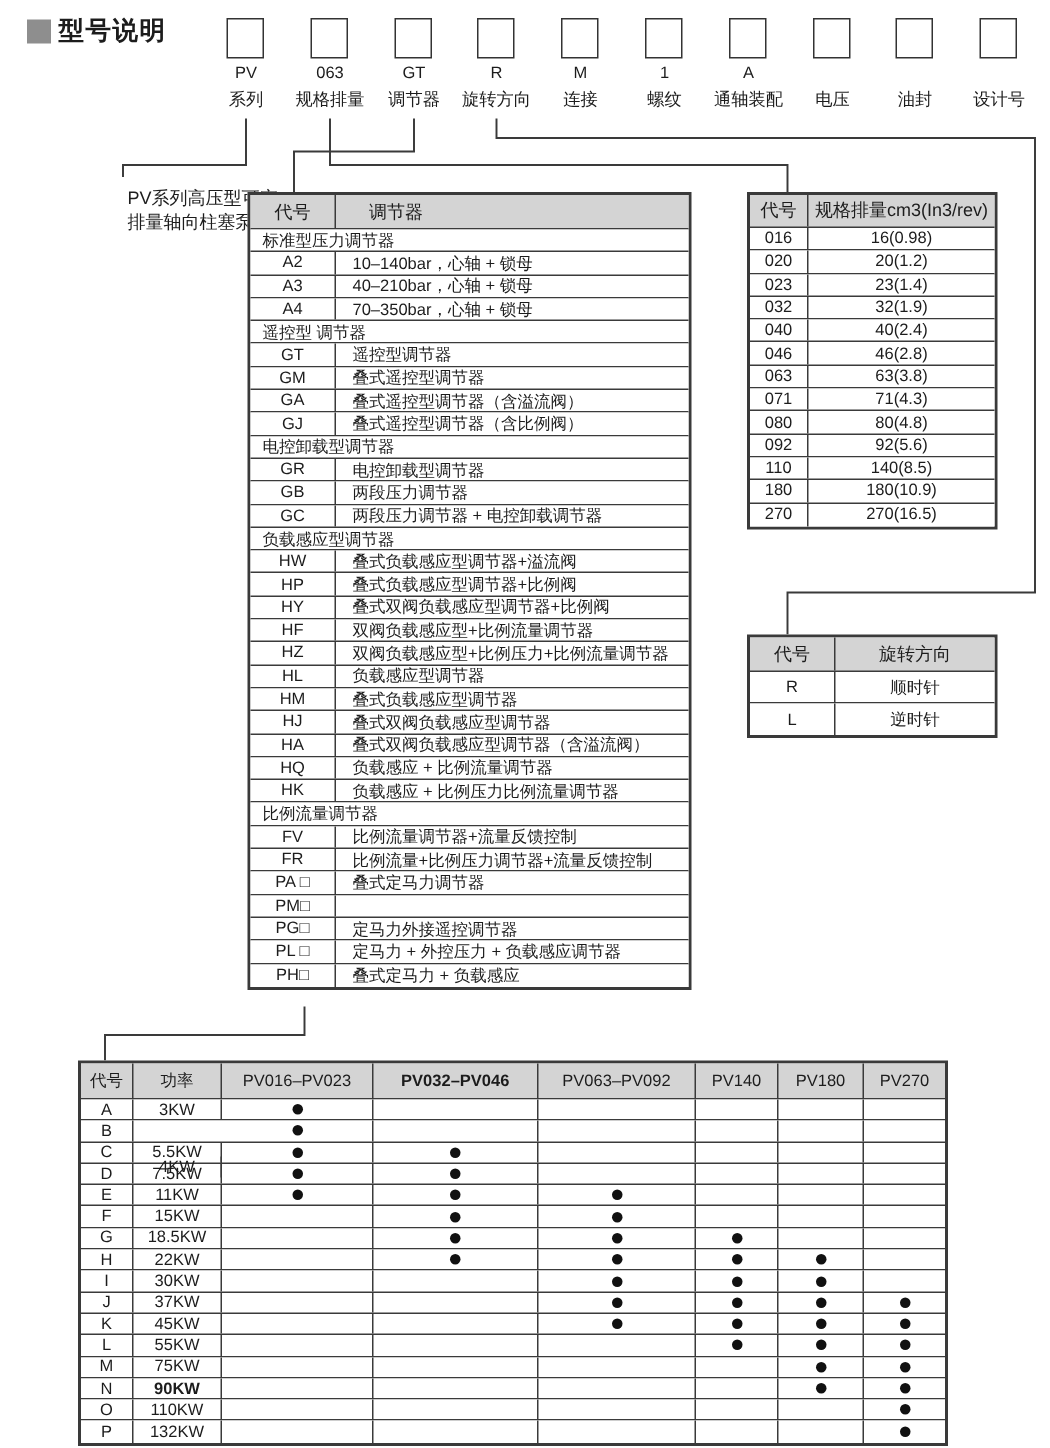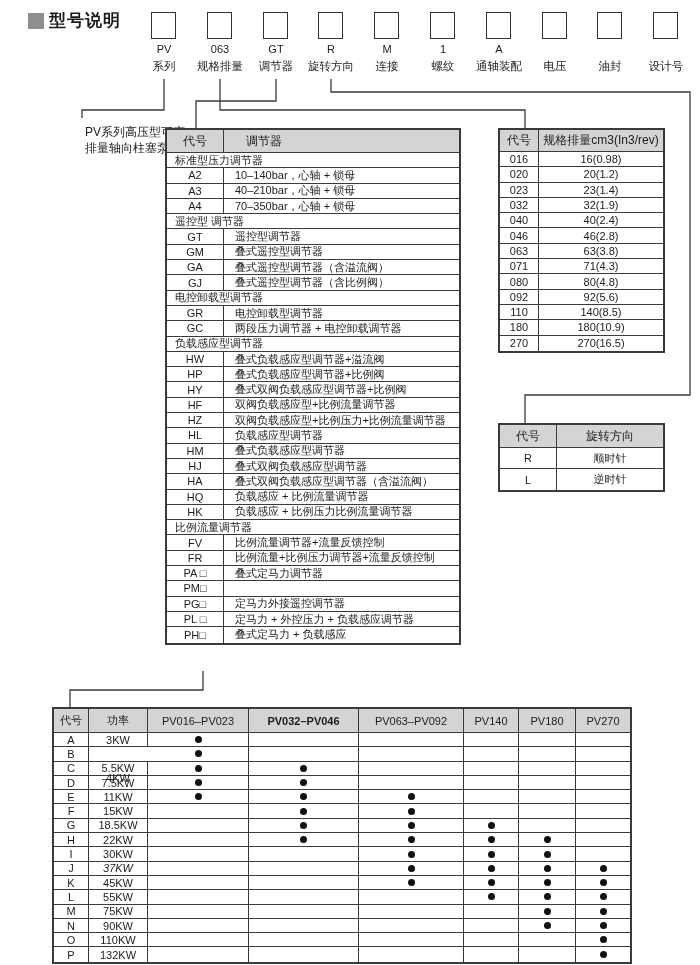--- a/index.html
+++ b/index.html
@@ -8,21 +8,21 @@
     --square:#8e8e8e;
     --ink:#1c1c1c;
   }
   html,body{margin:0;padding:0;background:#fff;}
   #canvas{
     position:relative;width:700px;height:965px;background:#fff;
     font-family:"Liberation Sans","DejaVu Sans",sans-serif;color:var(--ink);
     overflow:hidden;
   }
   
-  #title-block{position:absolute;left:28px;top:9px;display:flex;align-items:center;text-align:center;}
+  #title-block{position:absolute;left:18px;top:9px;display:flex;align-items:center;text-align:center;}
   #title-square{width:16px;height:16px;background:var(--square);margin-right:5px;}
   #page-title{font-size:17px;font-weight:bold;letter-spacing:1px;}
   
   .mbox{position:absolute;top:12px;width:25px;height:27px;border:1.5px solid #333;background:#fff;box-sizing:border-box;}
   .mval{position:absolute;top:43px;width:64px;text-align:center;font-size:11px;}
   .mlabel{position:absolute;top:59px;width:76px;text-align:center;font-size:11.5px;}
   
   #side-note{position:absolute;left:85px;top:125px;font-size:12px;line-height:15.5px;}
   
   #connectors{position:absolute;left:0;top:0;pointer-events:none;}
@@ -155,20 +155,24 @@
         <div class="cell c-desc">叠式遥控型调节器（含比例阀）</div>
       </div>
       <div class="trow section">
         <div class="cell c-full">电控卸载型调节器</div>
       </div>
       <div class="trow">
         <div class="cell c-code">GR</div>
         <div class="cell c-desc">电控卸载型调节器</div>
       </div>
       <div class="trow">
+        <div class="cell c-code">GB</div>
+        <div class="cell c-desc">两段压力调节器</div>
+      </div>
+      <div class="trow">
         <div class="cell c-code">GC</div>
         <div class="cell c-desc">两段压力调节器 + 电控卸载调节器</div>
       </div>
       <div class="trow section">
         <div class="cell c-full">负载感应型调节器</div>
       </div>
       <div class="trow">
         <div class="cell c-code">HW</div>
         <div class="cell c-desc">叠式负载感应型调节器+溢流阀</div>
       </div>
@@ -453,21 +457,21 @@
         <div class="cell pcell" style="width: 55px;">
           <span class="dot" style="background: rgb(17, 17, 17);"></span>
         </div>
         <div class="cell pcell" style="width: 57px;">
           <span class="dot" style="background: rgb(17, 17, 17);"></span>
         </div>
         <div class="cell pcell" style="width: 58px;"></div>
       </div>
       <div class="trow">
         <div class="cell pcell" style="width: 35px;">J</div>
-        <div class="cell pcell" style="width: 59px; font-style: italic;">37KW</div>
+        <div class="cell pcell" style="width: 59px;">37KW</div>
         <div class="cell pcell" style="width: 101px;"></div>
         <div class="cell pcell" style="width: 110px;"></div>
         <div class="cell pcell" style="width: 105px;">
           <span class="dot" style="background: rgb(17, 17, 17);"></span>
         </div>
         <div class="cell pcell" style="width: 55px;">
           <span class="dot" style="background: rgb(17, 17, 17);"></span>
         </div>
         <div class="cell pcell" style="width: 57px;">
           <span class="dot" style="background: rgb(17, 17, 17);"></span>
@@ -519,21 +523,21 @@
         <div class="cell pcell" style="width: 55px;"></div>
         <div class="cell pcell" style="width: 57px;">
           <span class="dot" style="background: rgb(17, 17, 17);"></span>
         </div>
         <div class="cell pcell" style="width: 58px;">
           <span class="dot" style="background: rgb(17, 17, 17);"></span>
         </div>
       </div>
       <div class="trow">
         <div class="cell pcell" style="width: 35px;">N</div>
-        <div class="cell pcell" style="width: 59px;">90KW</div>
+        <div class="cell pcell" style="width: 59px; font-weight: bold;">90KW</div>
         <div class="cell pcell" style="width: 101px;"></div>
         <div class="cell pcell" style="width: 110px;"></div>
         <div class="cell pcell" style="width: 105px;"></div>
         <div class="cell pcell" style="width: 55px;"></div>
         <div class="cell pcell" style="width: 57px;">
           <span class="dot" style="background: rgb(17, 17, 17);"></span>
         </div>
         <div class="cell pcell" style="width: 58px;">
           <span class="dot" style="background: rgb(17, 17, 17);"></span>
         </div>

